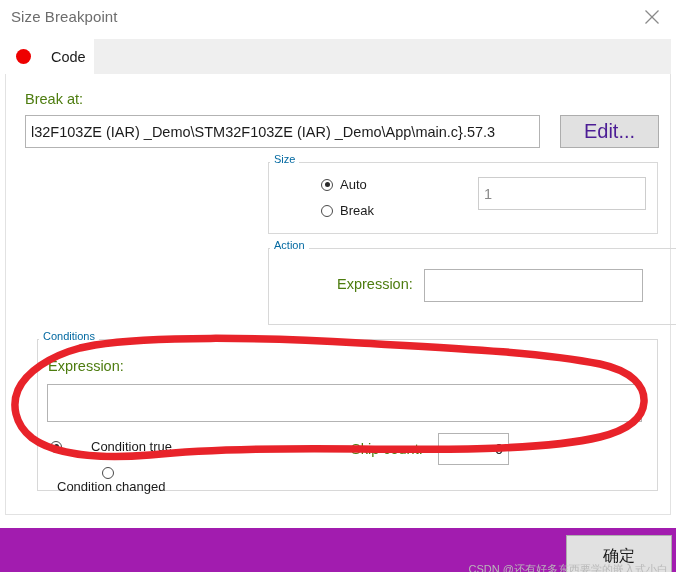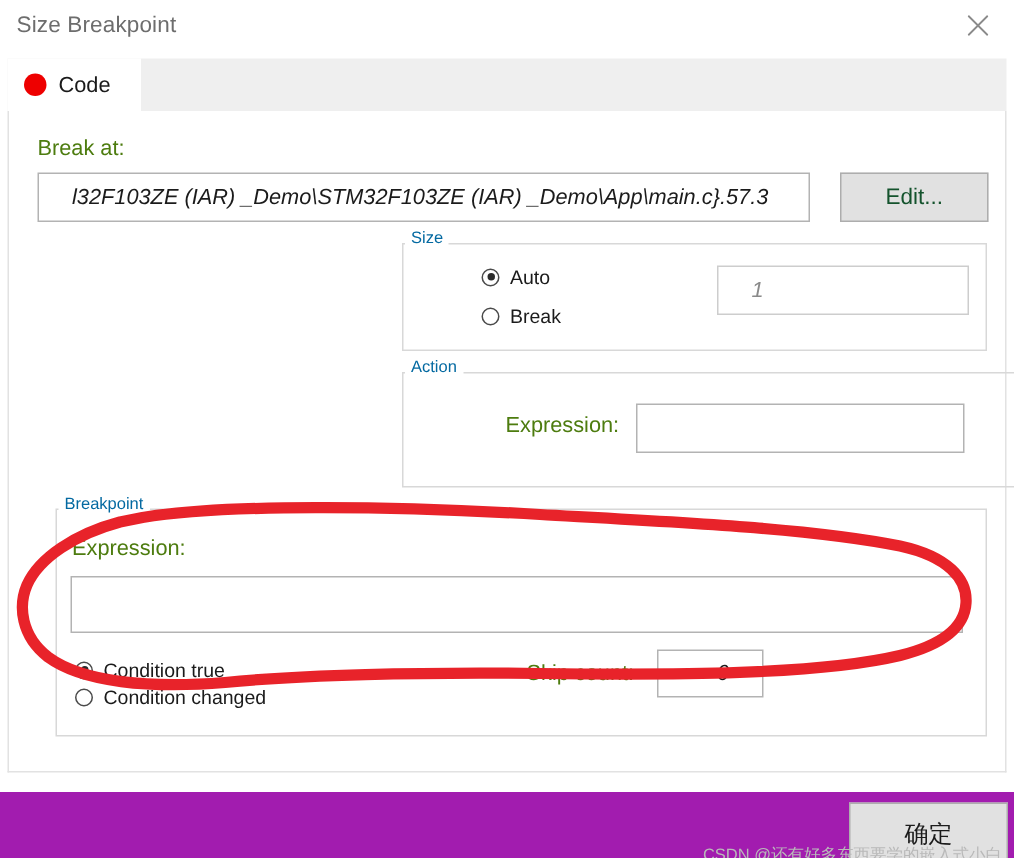--- a/index.html
+++ b/index.html
@@ -59,21 +59,21 @@
     padding-left: 11px;
     cursor: pointer;
   }
   #bp-dot {
     width: 15px; height: 15px;
     border-radius: 50%;
     background: #ee0000;
     flex: none;
   }
   #tab-label {
-    margin-left: 8px;
+    margin-left: 20px;
     font-size: 14.5px;
     color: #1a1a1a;
   }
 
   
   #panel {
     position: absolute;
     left: 5px; top: 74px;
     width: 666px; height: 441px;
     background: #ffffff;
@@ -87,41 +87,40 @@
     color: #4d7c0f;
     white-space: nowrap;
   }
 
   .txtbox {
     position: absolute;
     background: #ffffff;
     border: 1px solid #b3b3b3;
     font-size: 14.5px;
     color: #1b1b1b;
-    padding: 0 22px;
+    padding: 0 5px;
     display: flex;
     align-items: center;
     overflow: hidden;
     white-space: nowrap;
     font-family: "Liberation Sans", "DejaVu Sans", sans-serif;
-    font-style: italic;
   }
   .txtbox.disabled {
     background: #ffffff;
     border-color: #cdcdcd;
     color: #8a8a8a;
   }
   .txtbox.right { justify-content: flex-end; }
 
   .btn {
     position: absolute;
     background: #e1e1e1;
     border: 1px solid #adadad;
-    font-size: 15px;
-    color: #14532d;
+    font-size: 20px;
+    color: #4c1d95;
     display: flex;
     align-items: center;
     justify-content: center;
     cursor: pointer;
     font-family: "Liberation Sans", "DejaVu Sans", sans-serif;
   }
 
   
   .group {
     position: absolute;
@@ -249,30 +248,30 @@
     </div>
 
     <div class="group" style="left:262px; top:174px; width:456px; height:77px;">
       <div class="group-title">Action</div>
 
       <div class="lbl" style="left:68px; top:27px;">Expression:</div>
       <div class="txtbox" style="left:155px; top:20px; width:219px; height:33px;" placeholder=""></div>
     </div>
 
     <div class="group" style="left:31px; top:265px; width:621px; height:152px;">
-      <div class="group-title">Breakpoint</div>
+      <div class="group-title">Conditions</div>
 
       <div class="lbl" style="left:10px; top:18px;">Expression:</div>
       <div class="txtbox" style="left:9px; top:44px; width:595px; height:38px;" placeholder=""></div>
 
-      <div class="radio-row" style="left:12px; top:99px;">
+      <div class="radio-row" style="left:12px; top:99px;gap:22px;">
         <span class="radio checked"></span>
         <span class="radio-label">Condition true</span>
       </div>
-      <div class="radio-row" style="left:12px; top:117px;">
+      <div class="radio-row" style="left:12px; top:127px;flex-direction:column;">
         <span class="radio"></span>
         <span class="radio-label">Condition changed</span>
       </div>
 
       <div class="lbl" style="left:313px; top:101px;">Skip count:</div>
       <div class="txtbox right" style="left:400px; top:93px; width:71px; height:32px;">0</div>
     </div>
 
   </div>
 

